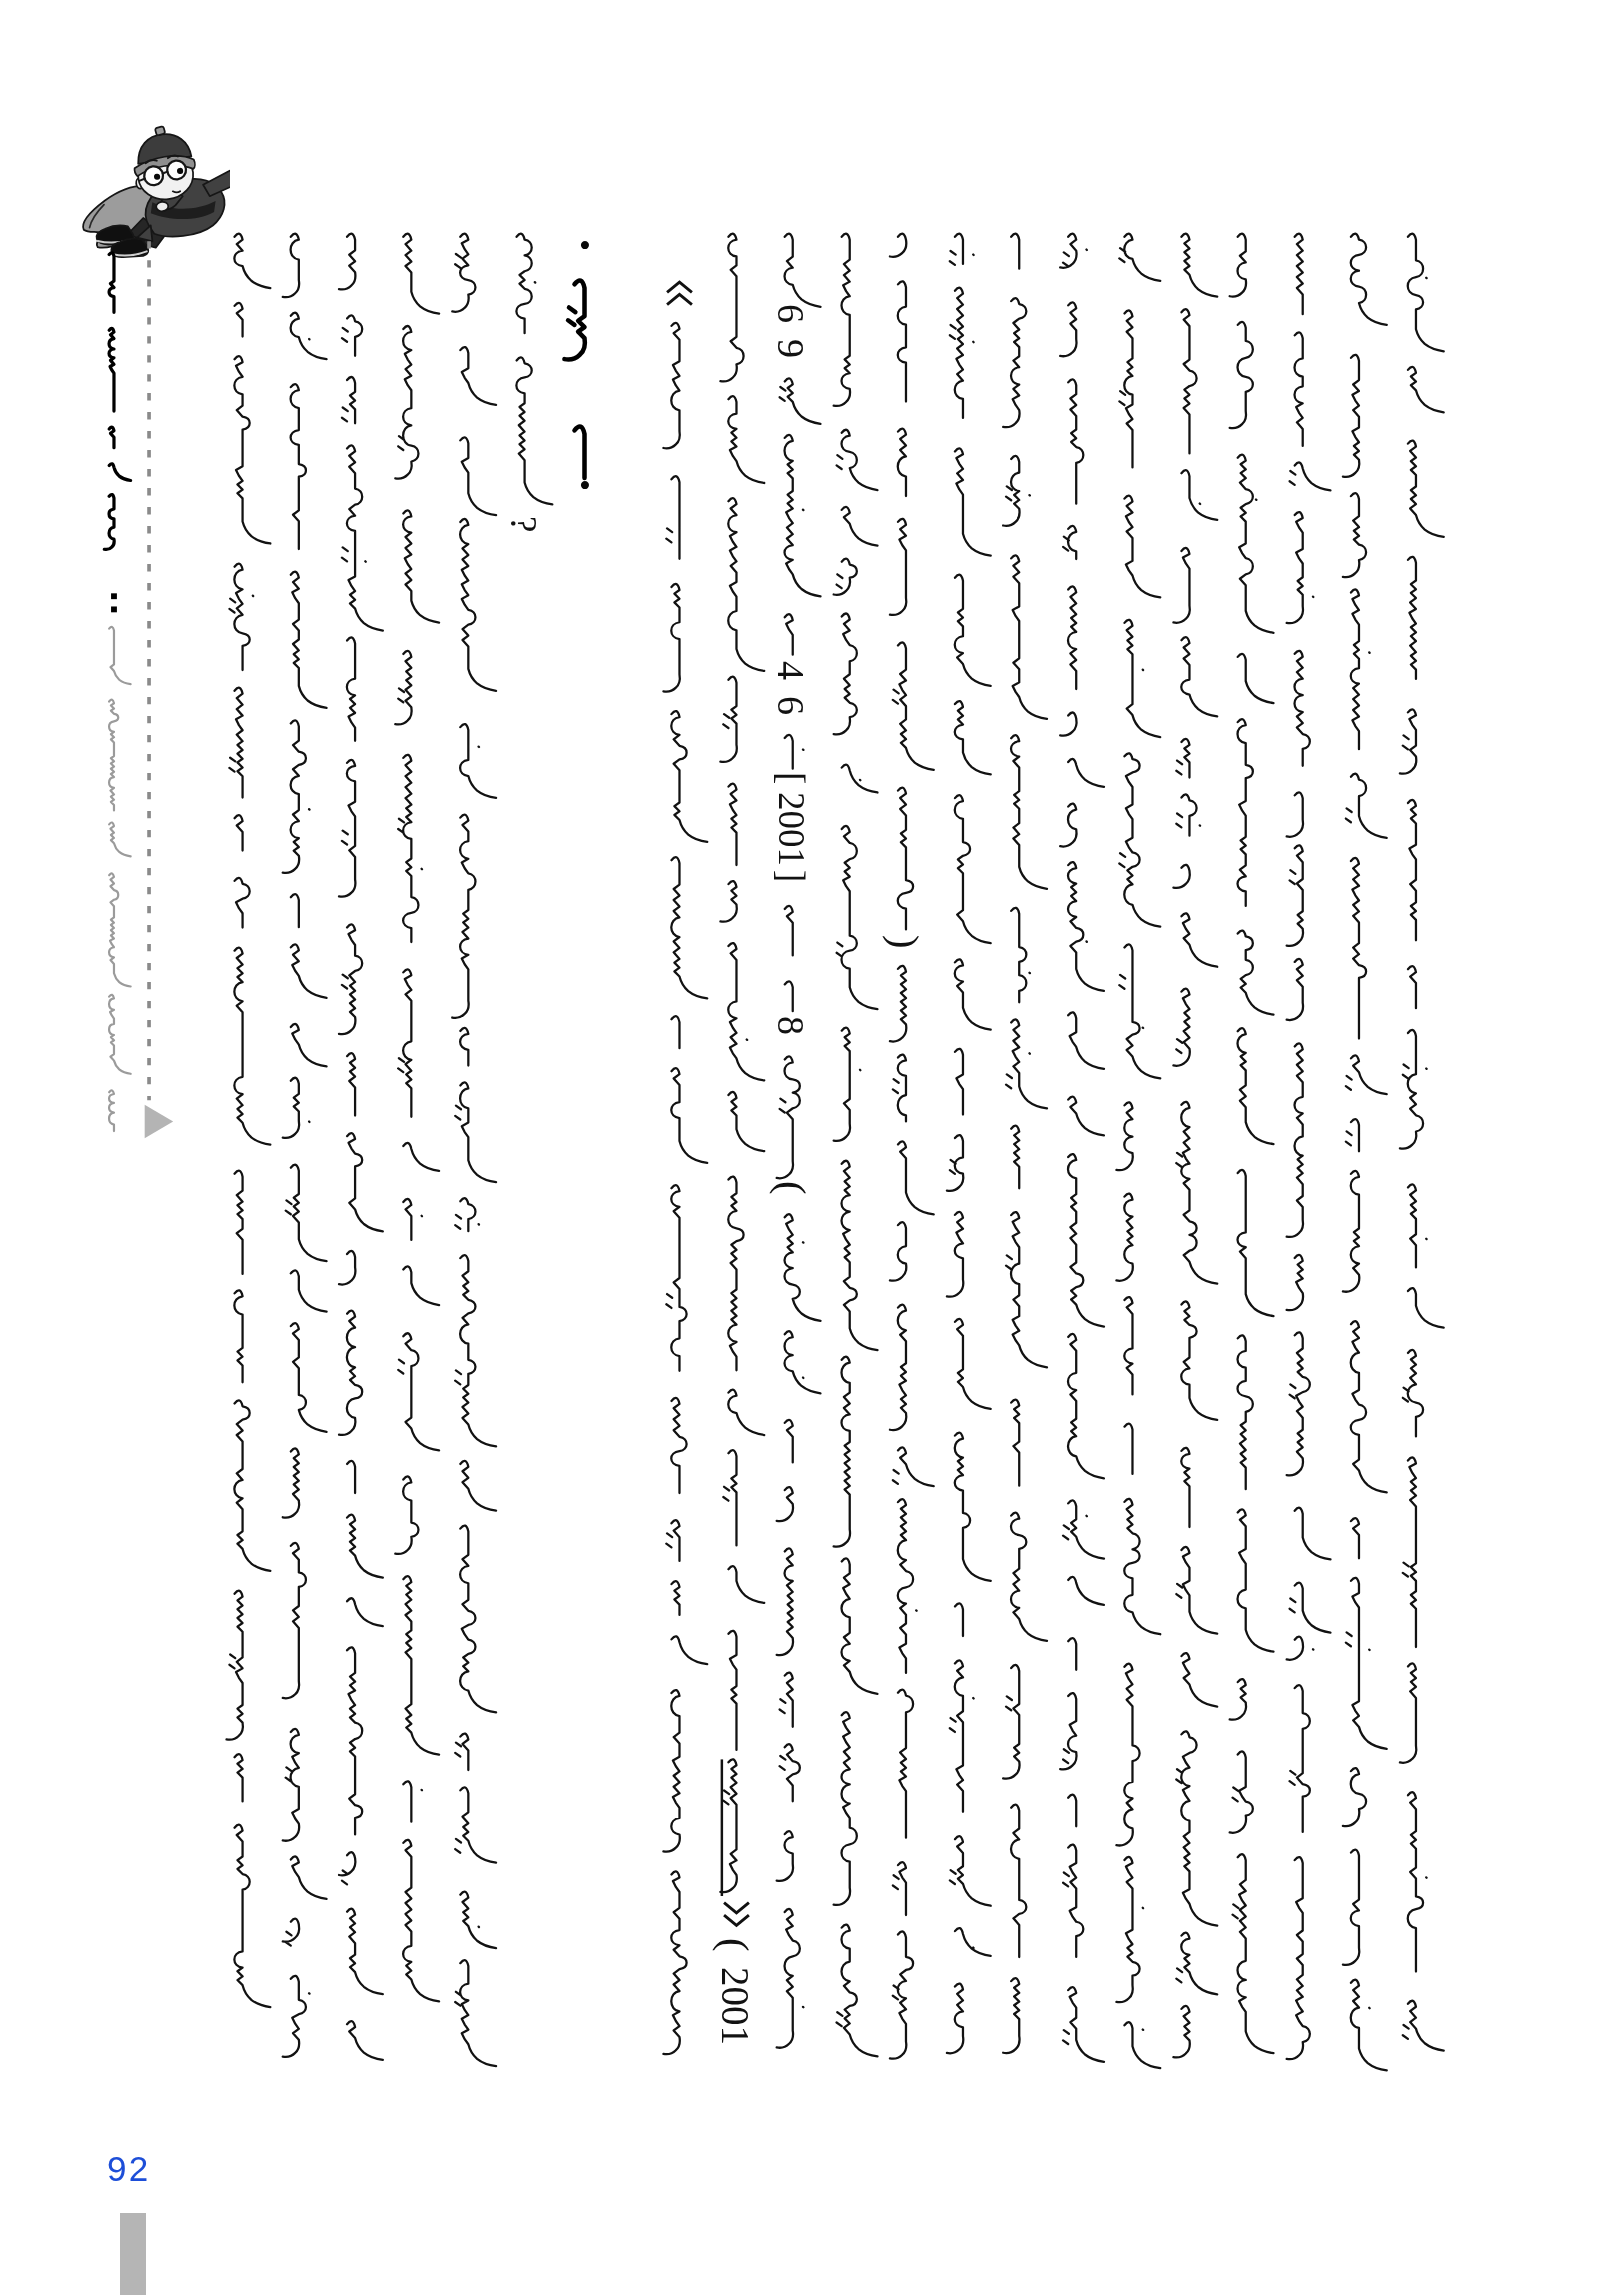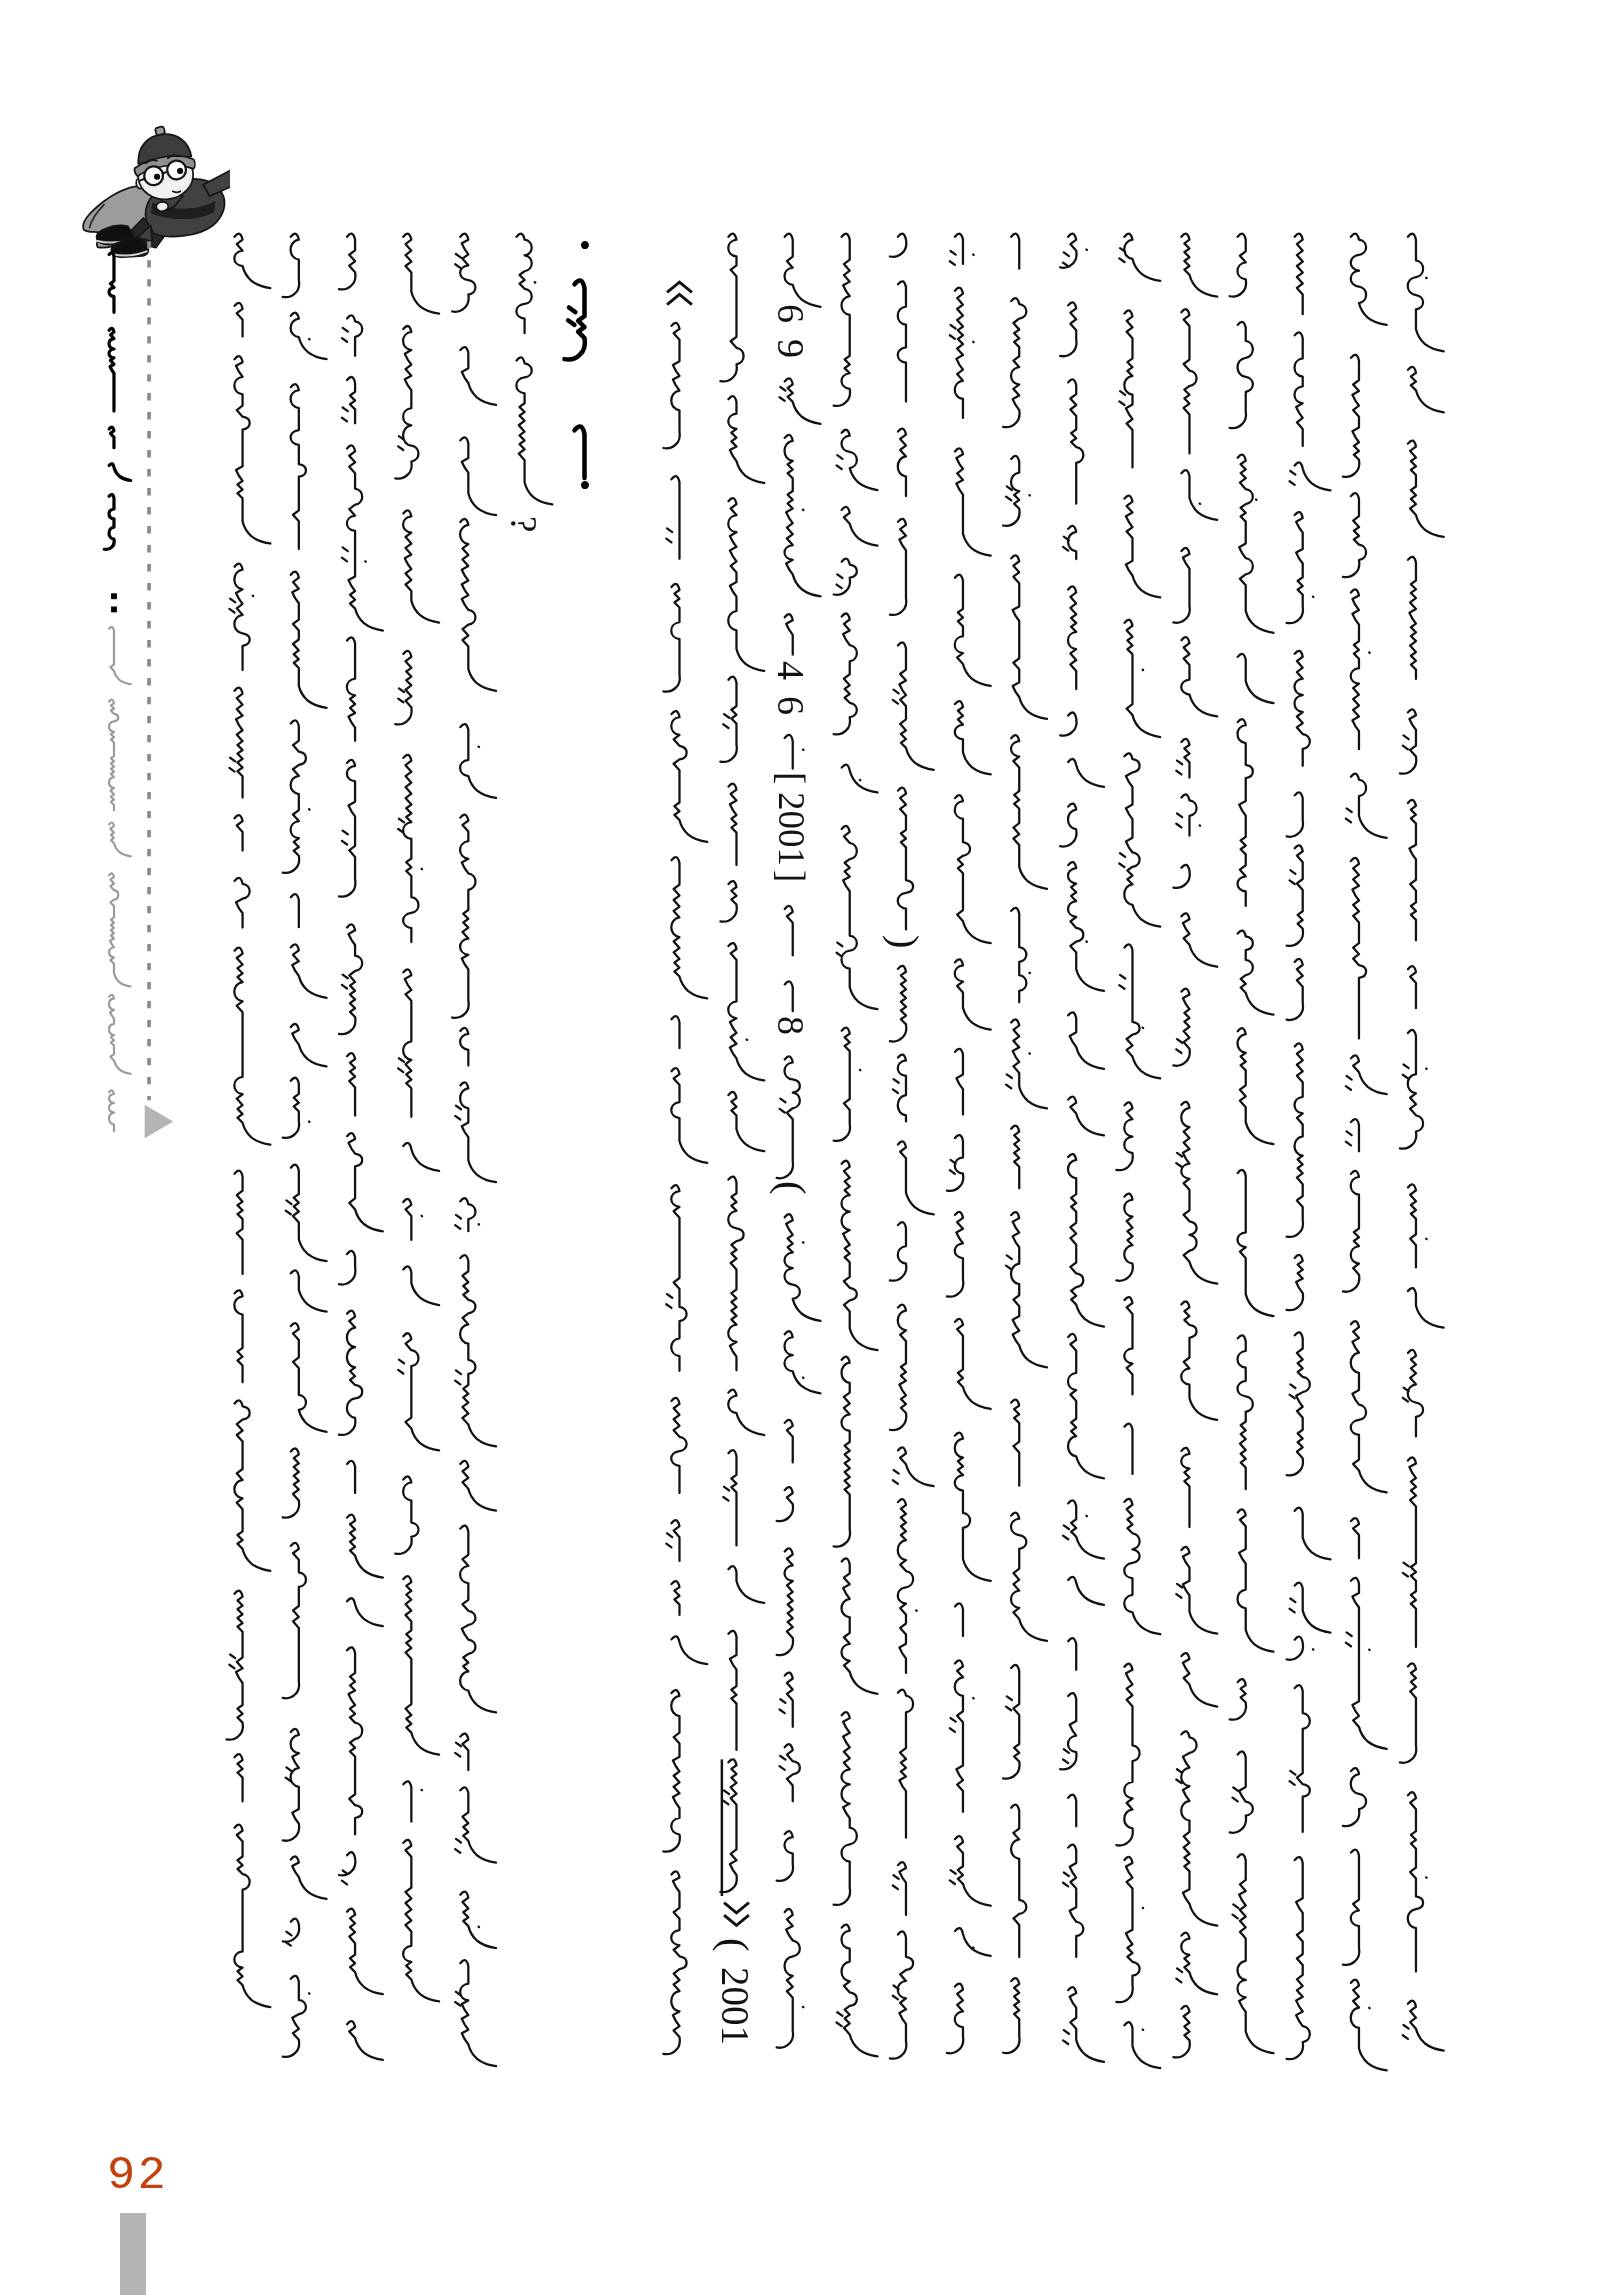--- a/index.html
+++ b/index.html
@@ -4,22 +4,22 @@
 <style>
   html,body{margin:0;padding:0;background:#e8e8e8;}
   #page{position:relative;width:1622px;height:2295px;background:#ffffff;overflow:hidden;
         font-family:"Liberation Serif",serif;}
   #textlayer{position:absolute;left:0;top:0;}
   #tokens{position:absolute;left:0;top:0;width:100%;height:100%;}
   .vtok{position:absolute;transform-origin:0 0;transform:rotate(90deg);
         font-family:"Liberation Serif",serif;color:#121212;line-height:1;white-space:pre;}
   .utok{position:absolute;transform:translate(-50%,-55%);
         font-family:"Liberation Serif",serif;color:#0a0a0a;line-height:1;}
-  .pagenum{position:absolute;left:107px;top:2149px;font-size:47px;letter-spacing:2.2px;
-        color:#c2410c;font-family:Liberation Mono, monospace;}
+  .pagenum{position:absolute;left:107px;top:2149px;font-size:35px;letter-spacing:2.2px;
+        color:#1d4ed8;font-family:Liberation Sans, sans-serif;}
   .footbar{position:absolute;left:120px;top:2213px;width:25.6px;height:83px;background:#b5b5b5;}
   #illus{position:absolute;left:55px;top:124px;}
 </style>
 </head>
 <body>
 
 <div id="page">
 
   <svg id="illus" width="175" height="161" viewBox="0 0 240 240">
     <g transform="rotate(-6 140 110)" stroke="#161616" stroke-width="2.6" stroke-linejoin="round" stroke-linecap="round">

